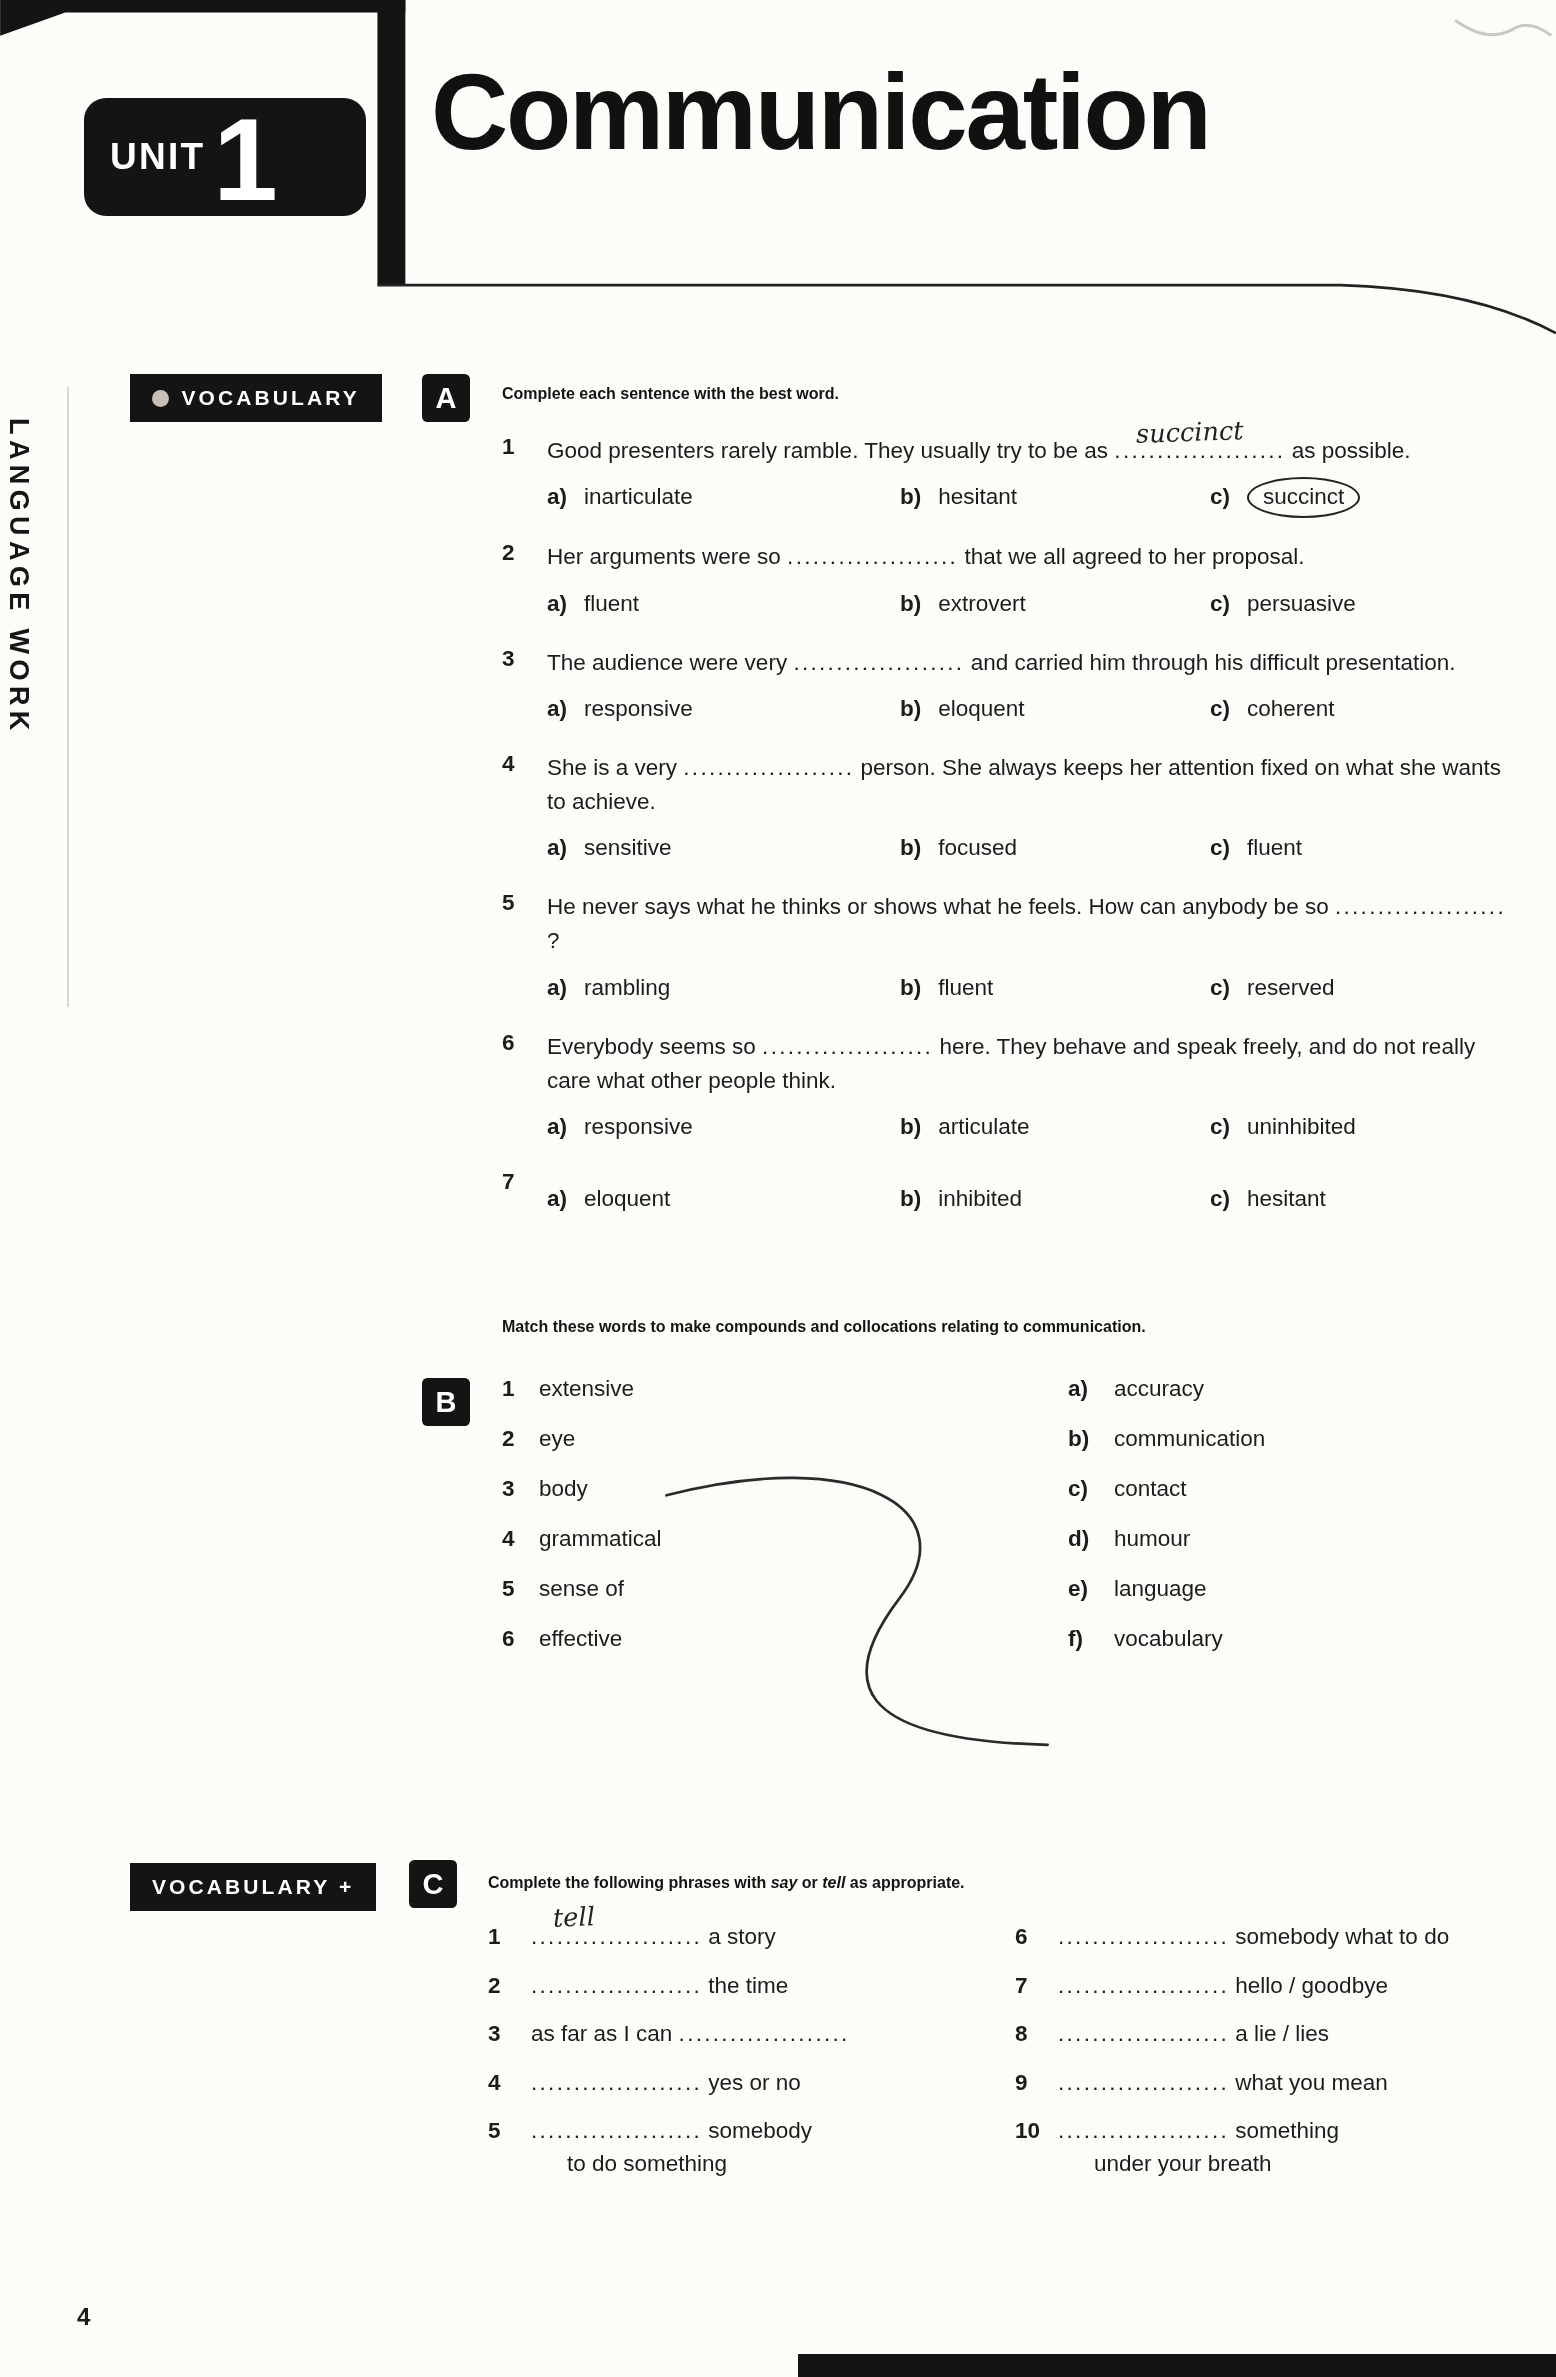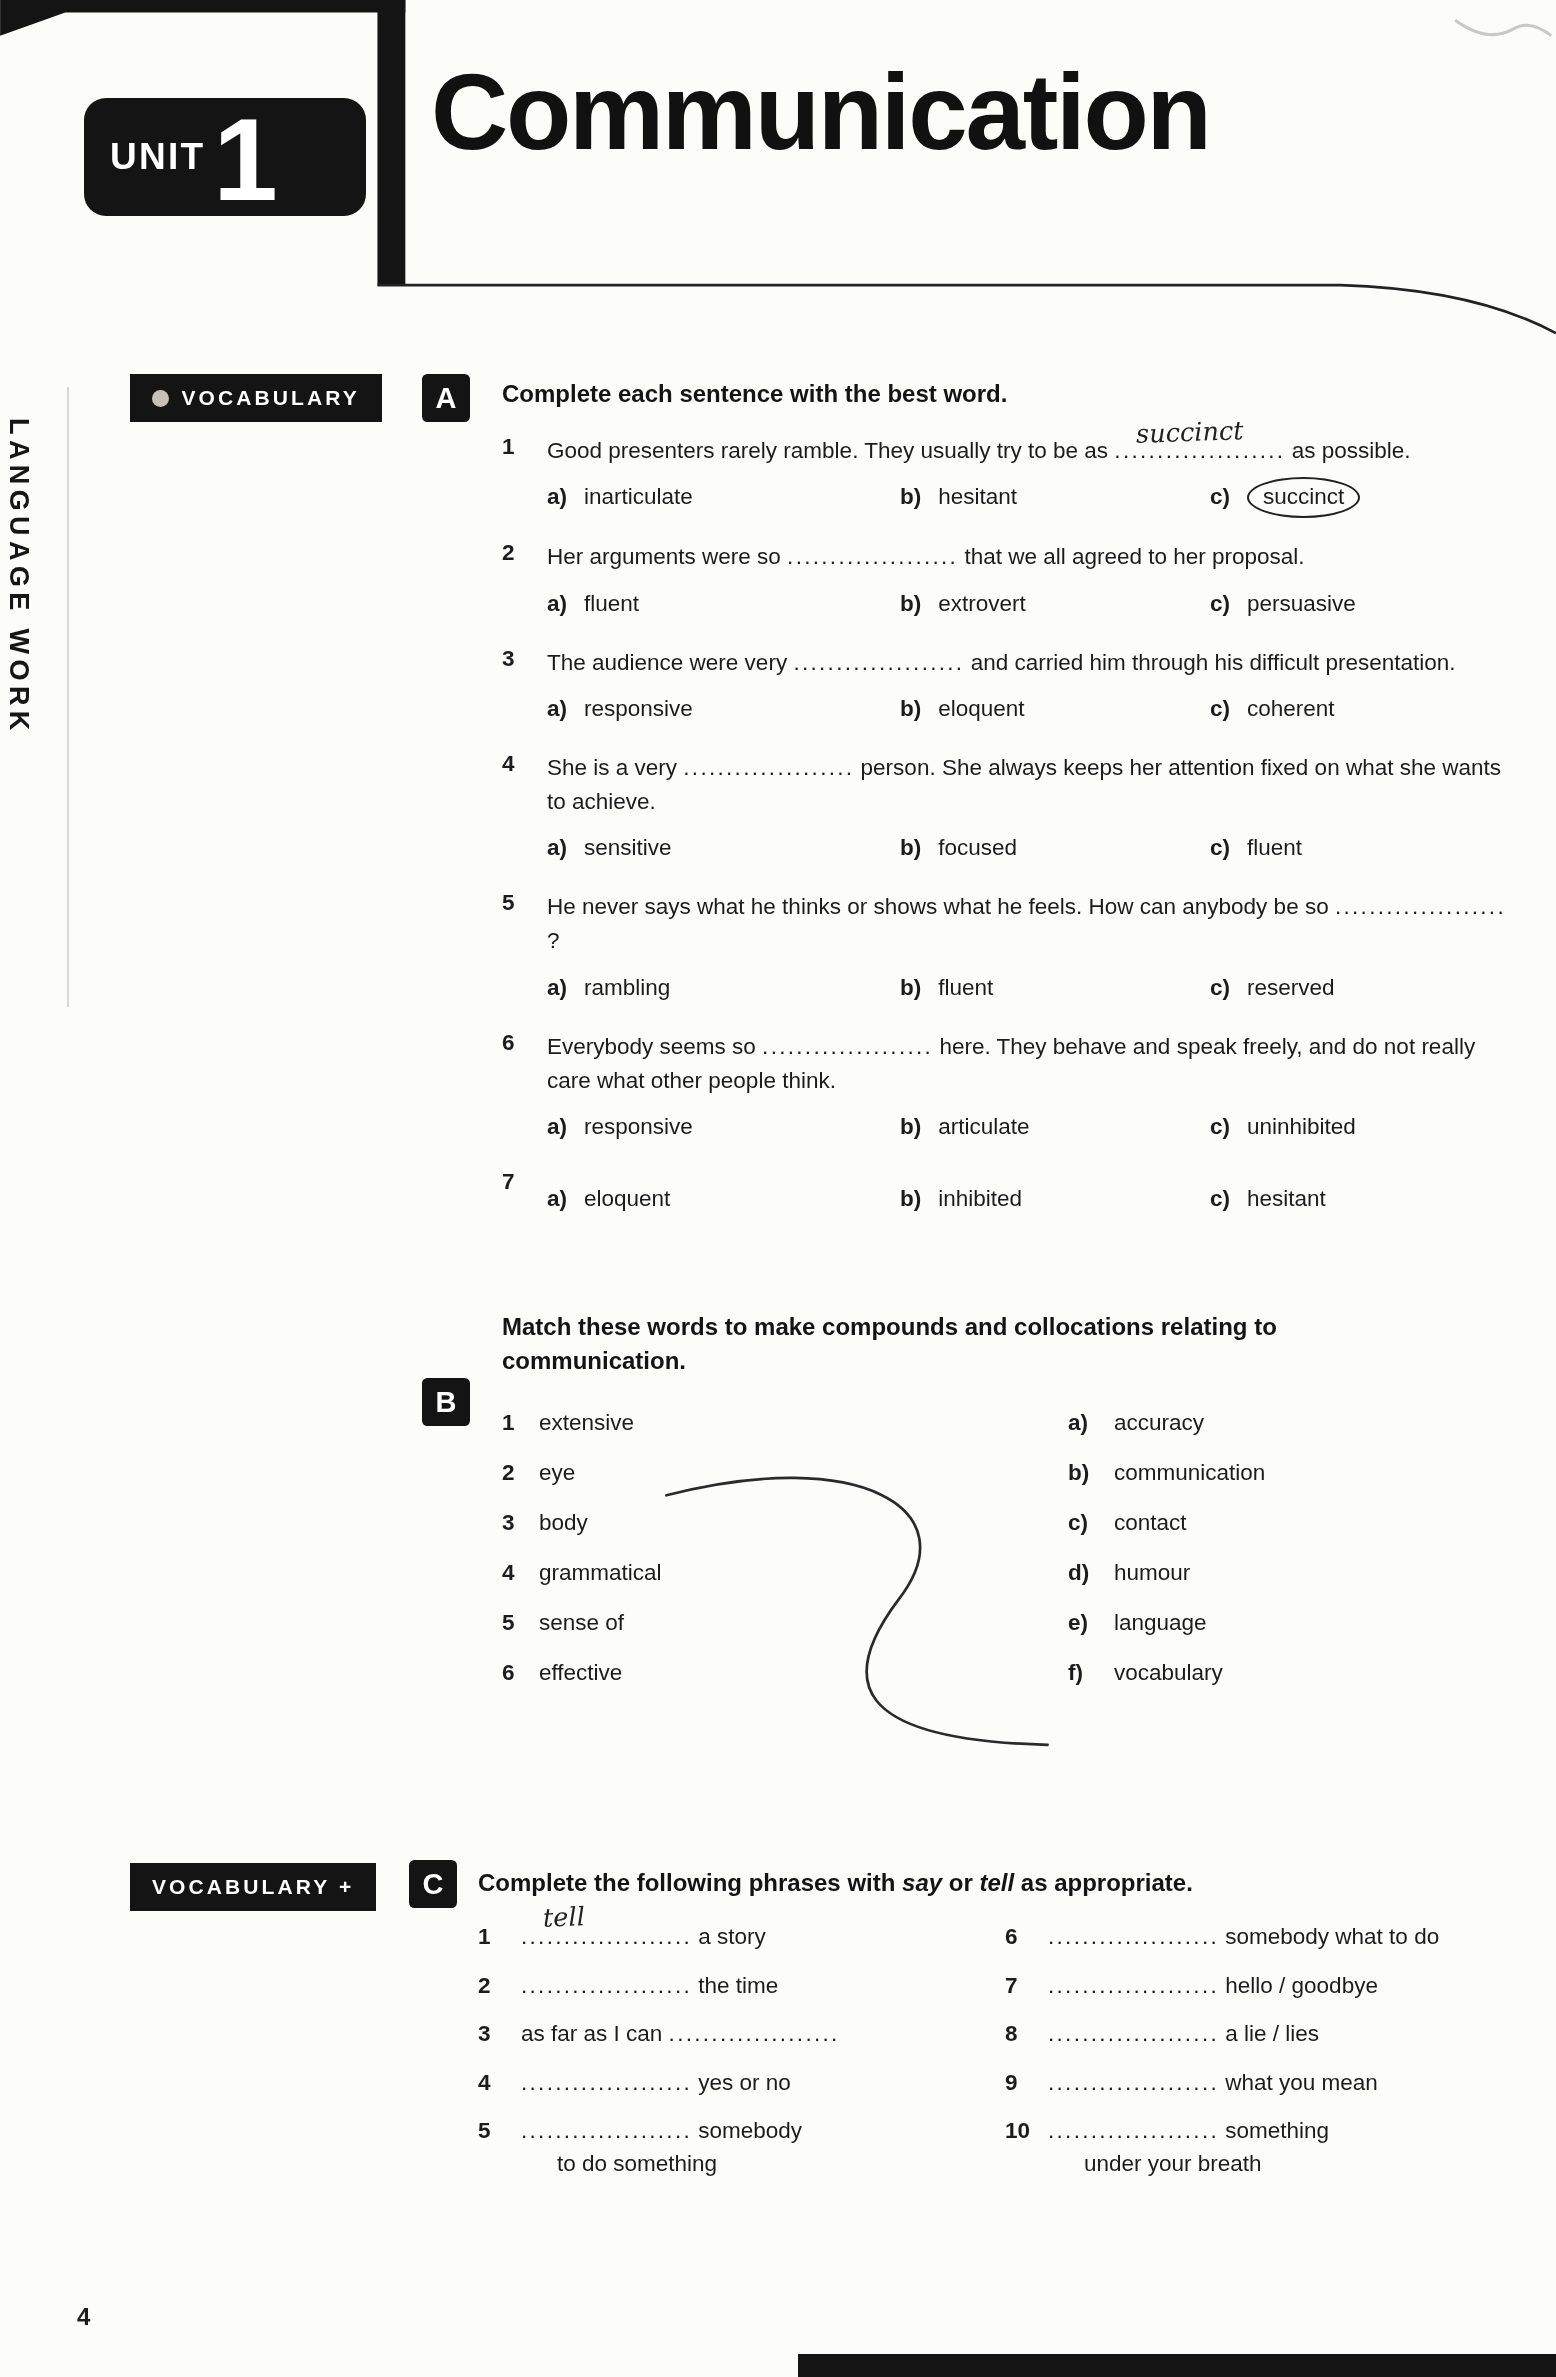--- a/index.html
+++ b/index.html
@@ -39,21 +39,21 @@
     display:flex;align-items:center;padding:0 22px;
     font-weight:bold;font-size:21px;letter-spacing:3.1px;white-space:nowrap;
   }
   .vocab-dot{width:17px;height:17px;border-radius:50%;background:#c8c0b4;margin-right:12.4px;flex:0 0 auto;}
   .sec-letter{
     position:absolute;width:48px;height:48px;background:#141414;color:#fff;
     font-weight:bold;font-size:29px;display:flex;align-items:center;justify-content:center;
     border-radius:5.4px;
   }
   
-  .instruction{font-weight:bold;font-size:24px;line-height:34px;color:#141414;}
+  .instruction{font-weight:bold;font-size:16px;line-height:34px;color:#141414;}
   .dots{letter-spacing:2.3px;}
   .blank{position:relative;display:inline-block;}
   .hw{
     font-family:"DejaVu Serif",serif;font-style:italic;
     font-size:25.6px;color:#222;
   }
   .hw-over{position:absolute;left:22px;top:-18.6px;transform:rotate(-2deg);white-space:nowrap;}
   .ital{font-style:italic;}
   
   .section-a{position:absolute;left:502px;top:377px;width:1007px;}
@@ -72,21 +72,21 @@
   }
   
   .section-b{position:absolute;left:502px;top:1310px;width:1023px;}
   .section-b .instruction{width:899px;}
   .match-wrap{display:flex;margin-top:28px;}
   .match-left{width:566px;flex:0 0 auto;}
   .mitem{display:flex;font-size:22.5px;line-height:33px;margin-bottom:17px;}
   .mnum{width:37px;font-weight:bold;flex:0 0 auto;}
   .mletter{width:46px;font-weight:bold;flex:0 0 auto;}
   
-  .section-c{position:absolute;left:478px;top:1866px;width:1046px;}
+  .section-c{position:absolute;left:488px;top:1866px;width:1046px;}
   .section-c .instruction{margin-bottom:20px;}
   .c-cols{display:flex;}
   .c-left{width:527px;flex:0 0 auto;}
   .citem{display:flex;font-size:22.5px;line-height:33px;margin-bottom:15.5px;}
   .cnum{width:43px;font-weight:bold;flex:0 0 auto;}
   .cbody{flex:1;}
   .cline2{display:block;margin-left:36px;}
   
   .page-num{position:absolute;left:77px;top:2303px;font-weight:bold;font-size:24px;}
   .bottom-bar{position:absolute;left:798px;top:2354px;width:758px;height:23px;background:#141414;}

